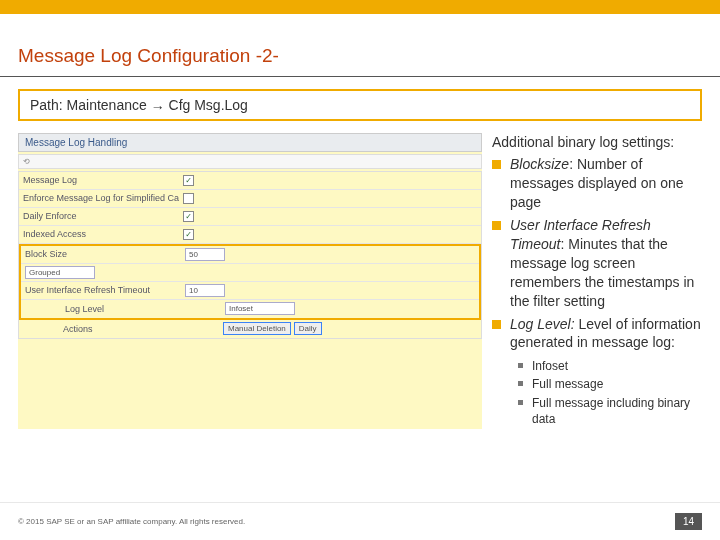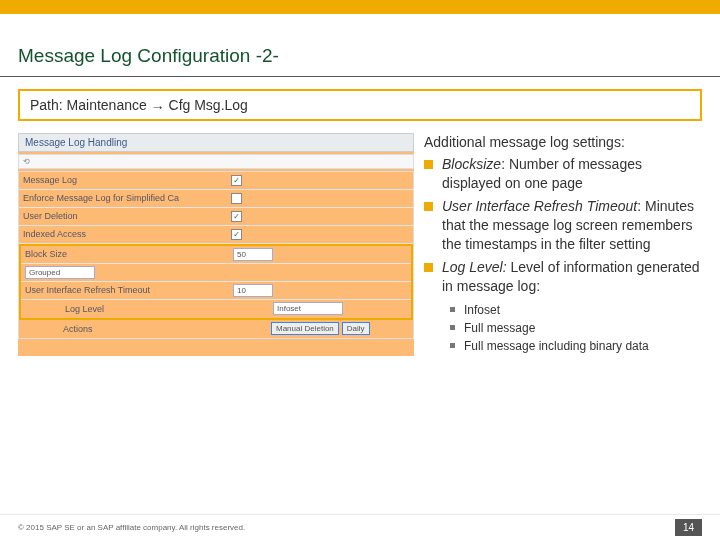--- a/index.html
+++ b/index.html
@@ -22,39 +22,39 @@
     border-bottom: 1px solid #555;
   }
   .header h1 {
     font-size: 19px;
     font-weight: bold;
     color: #333;
     line-height: 1.25;
   }
   .header h1 .sub {
     font-weight: normal;
-    color: #14532d;
+    color: #c2410c;
   }
   .path-box {
     margin: 12px 18px 8px 18px;
     border: 2px solid #f0ab00;
     padding: 6px 10px;
     font-size: 14px;
   }
   .content {
     display: flex;
     padding: 4px 18px 0 18px;
     gap: 10px;
   }
   .screenshot-panel {
-    width: 396px;
+    width: 464px;
     flex-shrink: 0;
     font-size: 9px;
     color: #555;
-    background: #fdba74;
+    background: #fef9c3;
   }
   .panel-title-bar {
     background: #e9ecef;
     border: 1px solid #ccc;
     padding: 3px 6px;
     font-size: 10px;
     color: #3a5a8a;
     margin-bottom:2px;
   }
   .toolbar-row {
@@ -66,21 +66,20 @@
     margin-bottom:2px;
   }
   .cfg-table {
     border: 1px solid #ddd;
   }
   .cfg-row {
     display: flex;
     border-bottom: 1px solid #e5e5e5;
     align-items: center;
     min-height: 18px;
-    gap: 48px;
   }
   .cfg-row:last-child { border-bottom: none; margin-left: 40px; }
   .cfg-label {
     width: 160px;
     padding: 2px 4px;
     color: #556;
     font-size: 9px;
     white-space: nowrap;
     overflow:hidden;
   }
@@ -150,21 +149,21 @@
   ul.sub-bullets > li::before {
     content: "";
     position: absolute;
     left: 0; top: 5px;
     width: 5px; height: 5px;
     background: #777;
   }
   .footer {
     position: absolute;
     bottom: 0; left: 0; right: 0;
-    height: 26px;
+    height: 38px;
     background: #fff;
     border-top: 1px solid #e8e8e8;
     display:flex; align-items:center; justify-content:space-between;
     padding: 0 18px;
     font-size: 8px;
     color: #666;
   }
   .footer .pg {
     background: #555;
     color: #fff;
@@ -200,21 +199,21 @@
             <span class="chk">✓</span>
           </div>
       </div>
       <div class="cfg-row">
         <div class="cfg-label">Enforce Message Log for Simplified Calls</div>
         <div class="cfg-val">
             <span class="chk"></span>
           </div>
       </div>
       <div class="cfg-row">
-        <div class="cfg-label">User Deletion</div>
+        <div class="cfg-label">Daily Enforce</div>
         <div class="cfg-val">
             <span class="chk">✓</span>
           </div>
       </div>
       <div class="cfg-row">
         <div class="cfg-label">Indexed Access</div>
         <div class="cfg-val">
             <span class="chk">✓</span>
           </div>
       </div>
@@ -249,21 +248,21 @@
         <div class="cfg-label">Actions</div>
         <div class="cfg-val">
           <span class="btn-sm">Manual Deletion</span>
           <span class="btn-sm">Daily</span>
         </div>
       </div>
     </div>
   </div>
 
   <div class="side-text">
-    <div class="heading">Additional message log settings:</div>
+    <div class="heading">Additional binary log settings:</div>
     <ul class="bullets">
       <li>
         <i><span>Blocksize</span></i><span>: Number of messages displayed on one page</span>
       </li>
       <li>
         <i><span>User Interface Refresh Timeout</span></i><span>: Minutes that the message log screen remembers the timestamps in the filter setting</span>
       </li>
       <li>
         <i><span>Log Level:</span></i><span> Level of information generated in message log:</span>
       </li>

